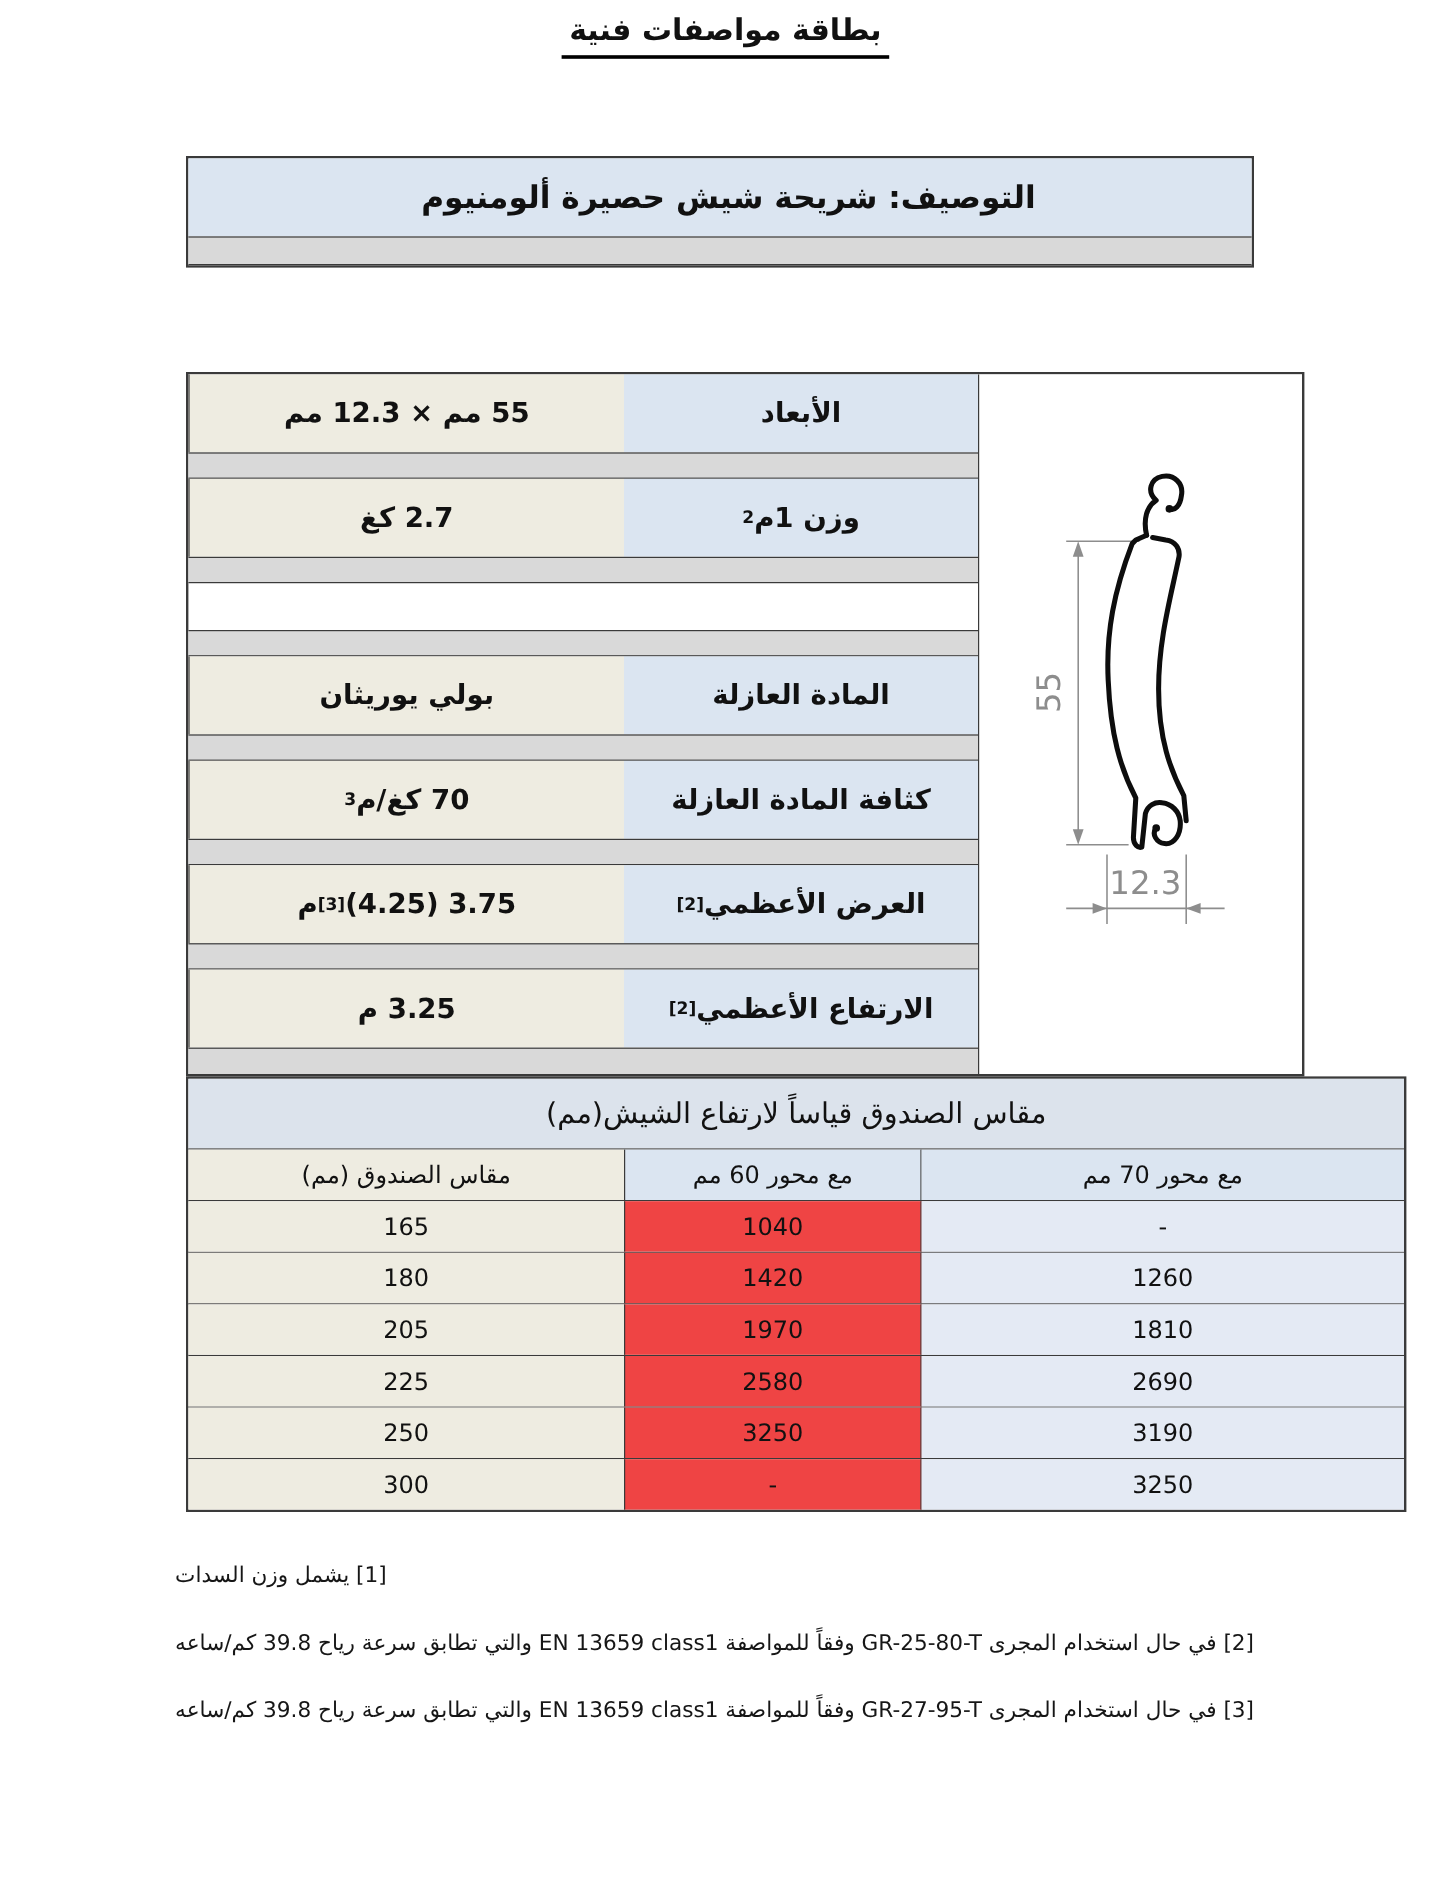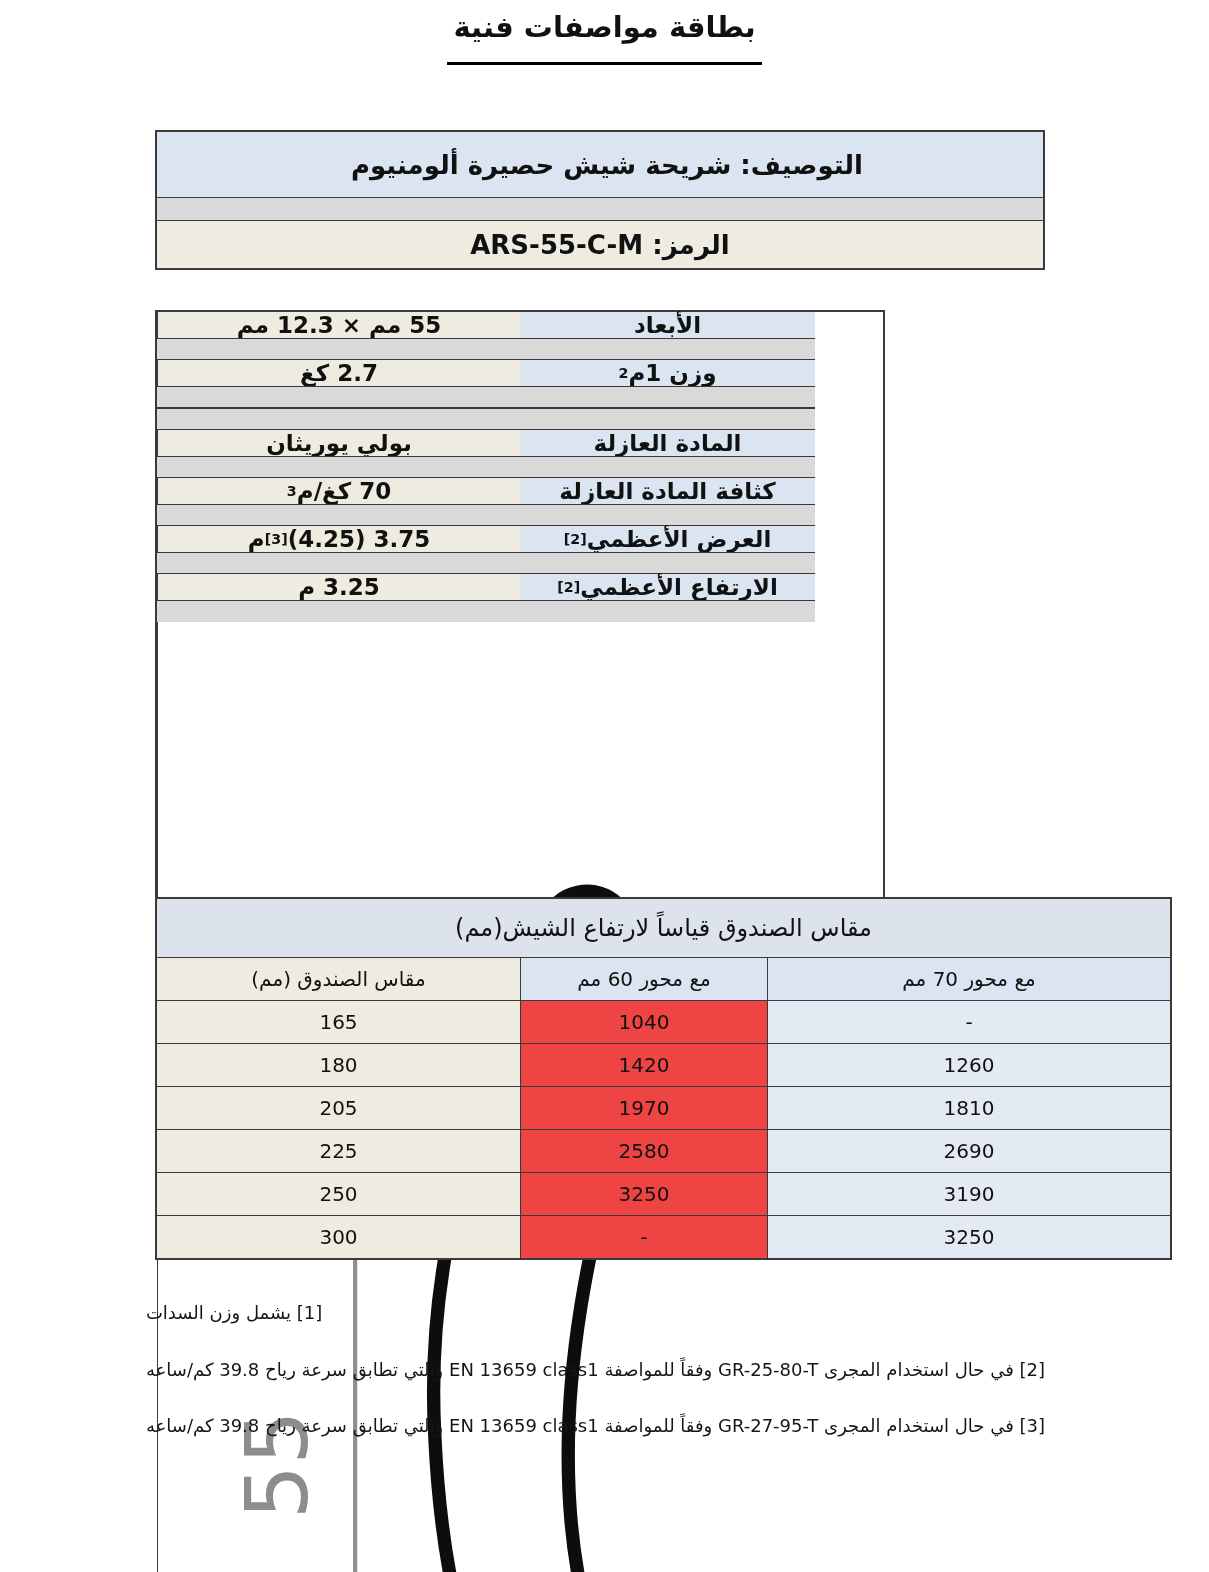--- a/index.html
+++ b/index.html
@@ -13,45 +13,44 @@
     font-family: "DejaVu Sans", sans-serif;
     color: #111;
     overflow: hidden;
   }
 
   
   .doc-title-wrap { position: absolute; top: 10px; left: 0; width: 100%; text-align: center; }
   .doc-title {
     display: inline-block;
     direction: rtl;
-    font-size: 29px;
+    font-size: 25px;
     font-weight: bold;
     border-bottom: 3px solid #000;
-    padding: 0 6px 18px 6px;
+    padding: 0 6px 7px 6px;
   }
 
   
   .id-box {
     position: absolute; top: 130px; left: 155px; width: 890px;
     border: 2.5px solid #3a3a3a;
   }
   .id-row {
     display: flex; align-items: center; justify-content: center;
     direction: rtl; font-weight: bold; font-size: 26px;
   }
   .id-desc { height: 65px; background: #dbe5f1; padding-left: 14px; }
   .id-sep  { height: 24px; background: #d9d9d9; border-top: 1.5px solid #3a3a3a; border-bottom: 1.5px solid #3a3a3a; }
   .id-code { height: 47px; background: #eeece1; }
 
   
   .spec-area {
-    position: absolute; top: 310px; left: 155px; width: 730px; height: 587px;
+    position: absolute; top: 310px; left: 155px; width: 932px; height: 587px;
     border: 2.5px solid #3a3a3a;
     display: flex;
-    flex-direction: column;
   }
   .spec-left { width: 658px; display: flex; flex-direction: column; }
   .spec-row  { flex: 1 1 auto; display: flex; min-height: 0; }
   .spec-sep  {
     height: 22px; flex: 0 0 22px; background: #d9d9d9;
     border-top: 1.5px solid #3a3a3a; border-bottom: 1.5px solid #3a3a3a;
   }
   .spec-sep:last-child { border-bottom: none; }
   .spec-value {
     width: 363px; background: #eeece1; direction: rtl;
@@ -99,23 +98,20 @@
 
   <div class="doc-title-wrap">
     <span class="doc-title">بطاقة مواصفات فنية</span>
   </div>
 
   <div class="id-box">
     <div class="id-row id-desc">
       <span>التوصيف: شريحة شيش حصيرة ألومنيوم</span>
     </div>
     <div class="id-sep"></div>
-    <div class="id-row id-code">
-      <span>الرمز: ARS-55-C-M</span>
-    </div>
   </div>
 
   <div class="spec-area">
     <div class="spec-left">
 
       <div class="spec-row">
         <div class="spec-value">
             <span>55 مم × 12.3 مم</span>
             <sup></sup>
             <span></span>

